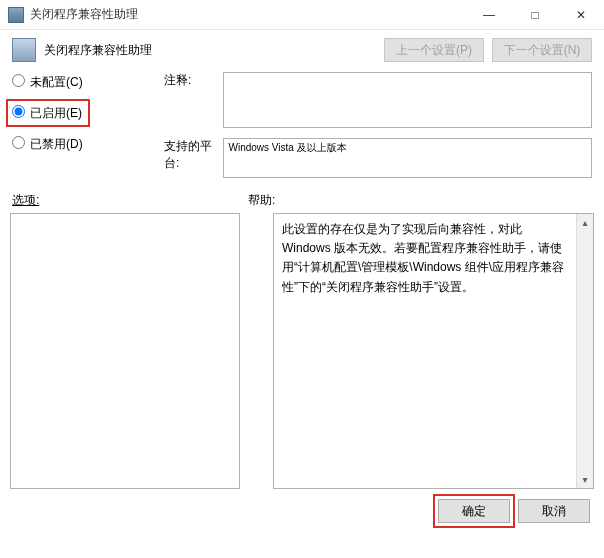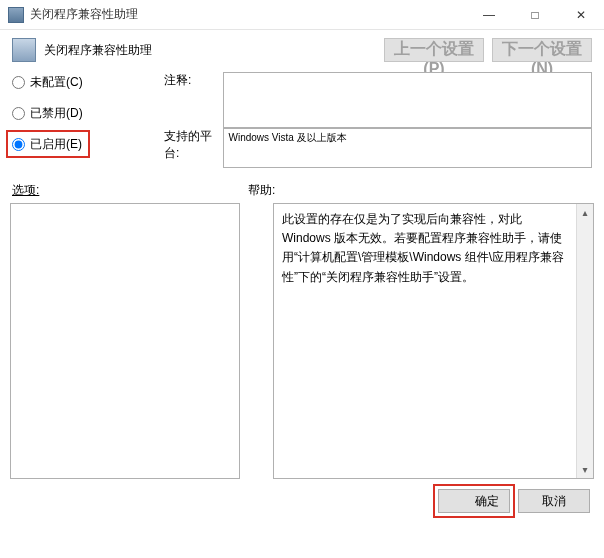--- a/index.html
+++ b/index.html
@@ -42,48 +42,47 @@
     gap: 8px;
   }
   .header .policy-icon {
     width: 24px; height: 24px;
     background: linear-gradient(#c7d6e6,#89a3bf);
     border: 1px solid #6a86a3;
   }
   .header .policy-title { flex: 1; font-size: 12px; }
   .navbtn {
     width: 100px; height: 24px;
-    font-size: 16px;
+    font-size: 12px;
     background: #e1e1e1;
     border: 1px solid #c5c5c5;
     color: #a0a0a0;
     cursor: default;
-    font-weight: bold;
   }
 
   .config-row { display: flex; padding: 2px 12px 4px 12px; gap: 10px; }
   .radio-col {
     width: 142px;
     display: flex; flex-direction: column; gap: 14px;
     padding-top: 2px;
   }
-  .radio-item { display: flex; align-items: center; gap: 5px; }
+  .radio-item { display: flex; align-items: flex-start; gap: 5px; }
   .radio-item input { margin: 0; }
   .radio-item.emph {
     position: relative;
   }
   .radio-item.emph::after {
     content: "";
     position: absolute;
     left: -6px; top: -6px;
     width: 80px; height: 24px;
     border: 2px solid #d93025;
     pointer-events: none;
   }
-  .field-col { flex: 1; display: flex; flex-direction: column; }
+  .field-col { flex: 1; display: flex; flex-direction: column; gap: 10px; }
   .ta {
     width: 100%;
     resize: none;
     font-family: inherit; font-size: 10px;
     border: 1px solid #b0b0b0;
     background: #fff;
     padding: 2px 4px;
   }
   .ta.comment { height: 56px; }
   .ta.platform { height: 40px; }
@@ -140,21 +139,21 @@
   }
   .btn {
     min-width: 72px; height: 24px;
     font-size: 12px;
     font-family: inherit;
     background: #e1e1e1;
     border: 1px solid #adadad;
     padding: 0 10px;
     cursor: pointer;
   }
-  .btn.ok-wrap { position: relative; text-align: right; }
+  .btn.ok-wrap { position: relative; }
   .btn.ok-wrap::after {
     content: "";
     position: absolute;
     left: -6px; top: -6px; right: -6px; bottom: -6px;
     border: 2px solid #d93025;
     pointer-events: none;
   }
 </style>
 </head>
 <body>
@@ -175,27 +174,27 @@
   <button class="navbtn" disabled="">上一个设置(P)</button>
   <button class="navbtn" disabled="">下一个设置(N)</button>
 </div>
 
 <div class="config-row">
   <div class="radio-col">
     <label class="radio-item">
       <input type="radio" name="state" style="">
       <span>未配置(C)</span>
     </label>
+    <label class="radio-item emph">
+      <input type="radio" name="state" checked="" style="">
+      <span>已启用(E)</span>
+    </label>
     <label class="radio-item">
       <input type="radio" name="state" style="">
       <span>已禁用(D)</span>
-    </label>
-    <label class="radio-item emph">
-      <input type="radio" name="state" checked="" style="">
-      <span>已启用(E)</span>
     </label>
   </div>
 
   <div class="field-col">
     <div class="field-block">
       <div class="lbl">注释:</div>
       <textarea class="ta comment" style=""></textarea>
     </div>
     <div class="field-block">
       <div class="lbl">支持的平台:</div>

